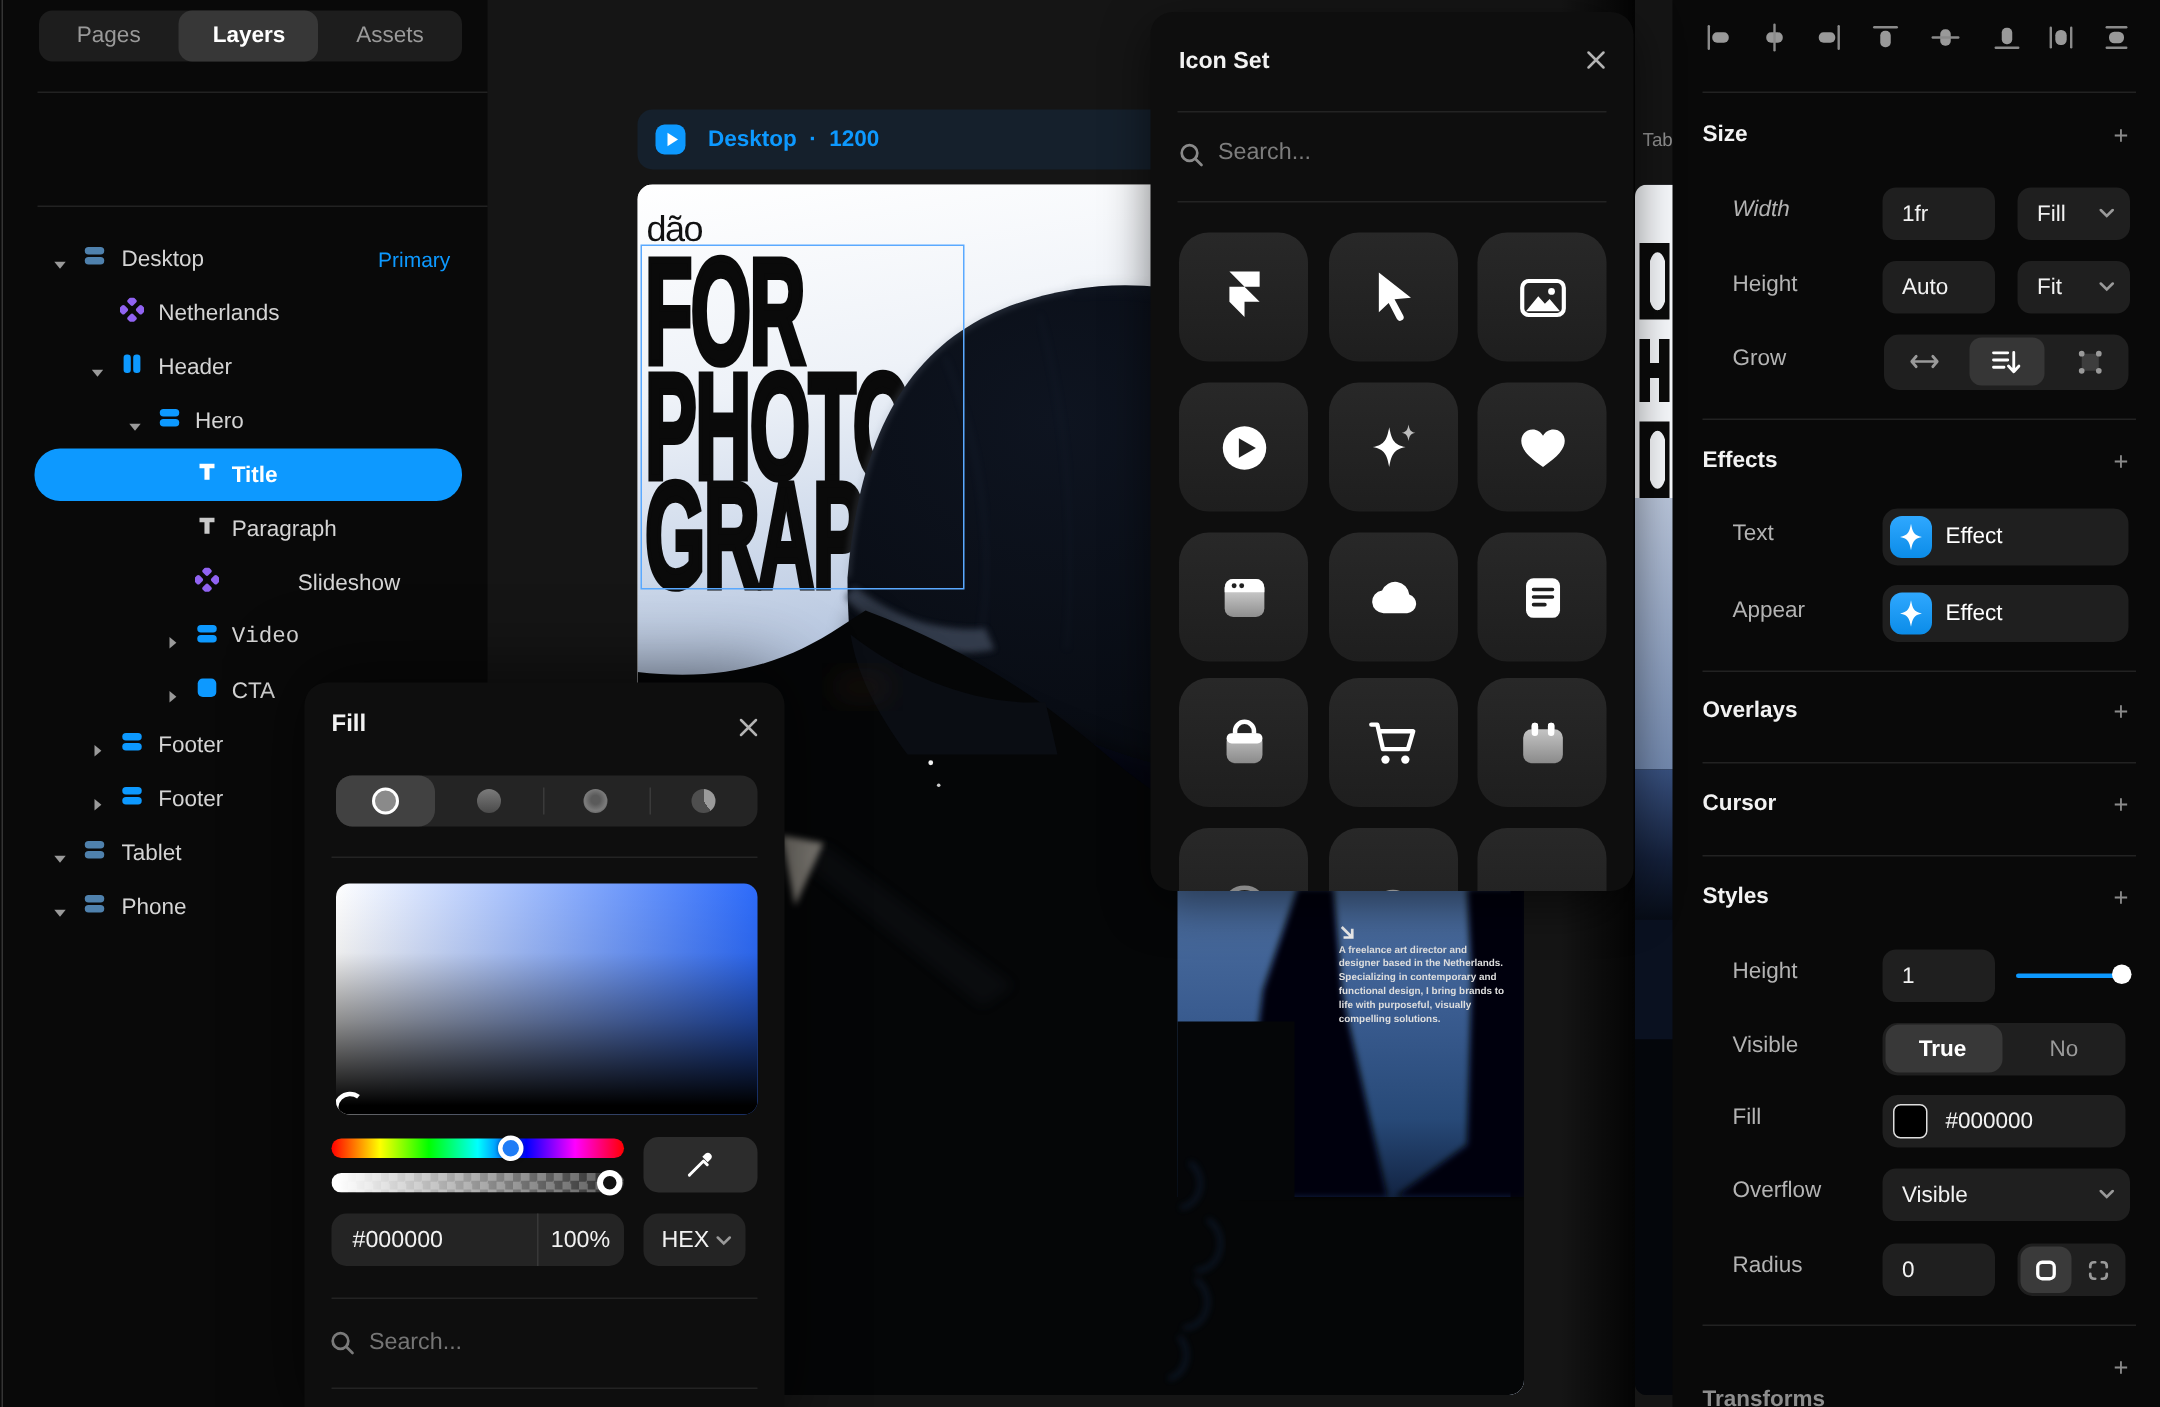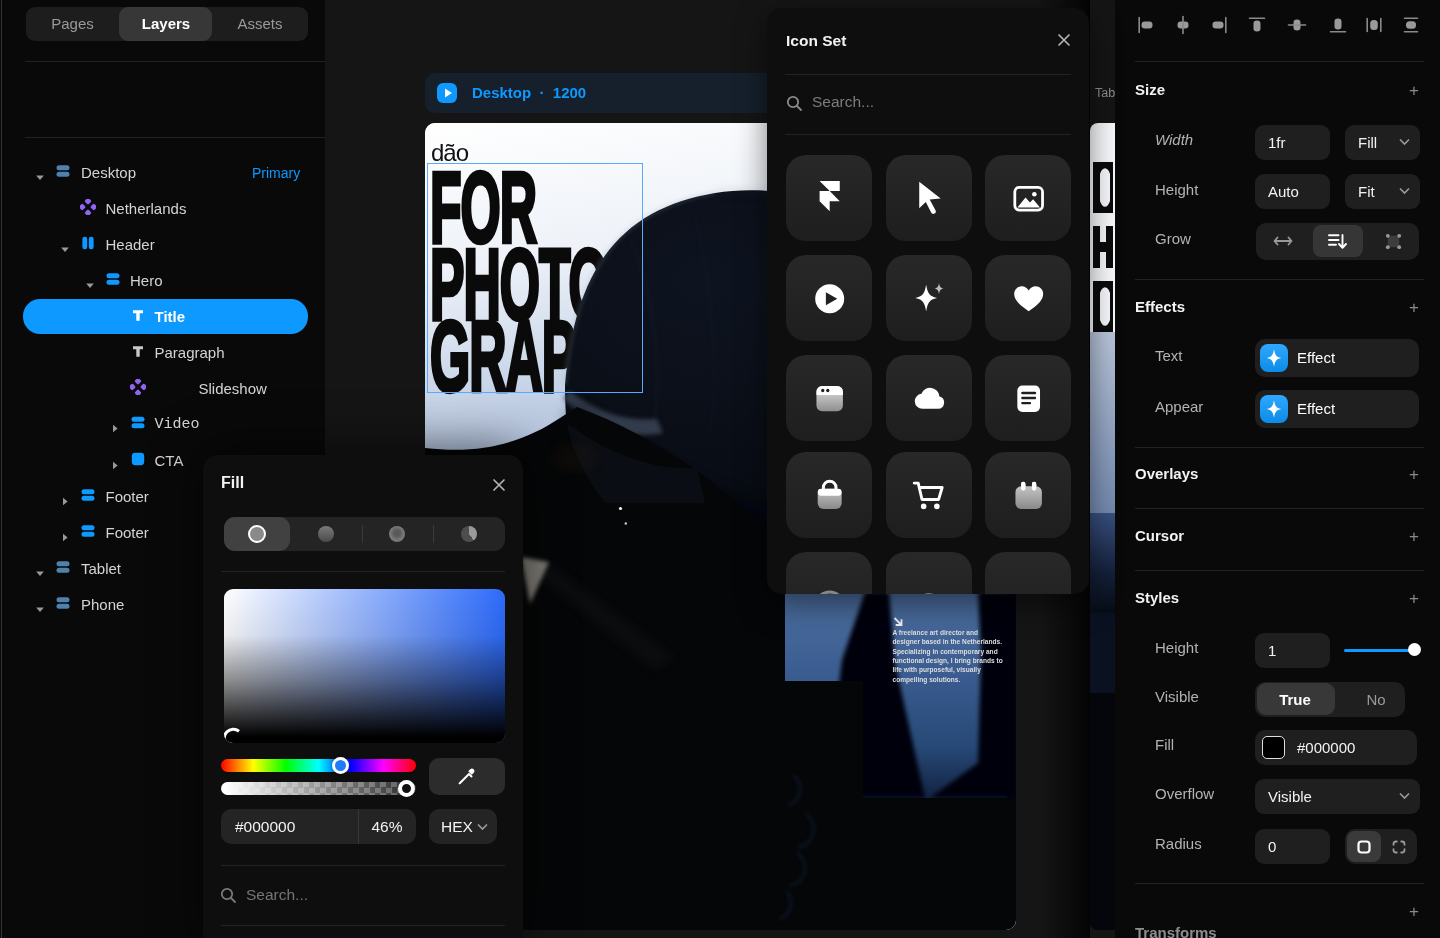--- a/index.html
+++ b/index.html
@@ -372,21 +372,21 @@
 <div class="abs" style="left:20px;top:527px;font-size:15px;font-weight:700;color:#f2f2f2;">Cursor</div>
 <div class="abs" style="left:291px;top:526.5px;width:16px;text-align:center;font-size:17px;font-weight:400;color:#8a8a8a;">+</div>
 <div class="abs" style="left:20px;top:570px;width:289px;height:1px;background:#222;"></div>
 <div class="abs" style="left:20px;top:589px;font-size:15px;font-weight:700;color:#f2f2f2;">Styles</div>
 <div class="abs" style="left:291px;top:588.5px;width:16px;text-align:center;font-size:17px;font-weight:400;color:#8a8a8a;">+</div>
 <div class="abs" style="left:40px;top:639px;font-size:15px;color:#b3b3b3;">Height</div>
 <div class="abs" style="left:140px;top:632.5px;width:75px;height:35px;background:#1f1f1f;border-radius:9px;color:#f2f2f2;font-size:15px;line-height:35px;padding-left:13px;">1</div>
 <div class="abs" style="left:229px;top:648.5px;width:73px;height:3px;background:#0d99ff;border-radius:2px;"></div>
 <div class="abs" style="left:293px;top:643px;width:13px;height:13px;background:#fff;border-radius:50%;"></div>
 <div class="abs" style="left:40px;top:688px;font-size:15px;color:#b3b3b3;">Visible</div>
-<div class="abs" style="left:140px;top:681.5px;width:150px;height:35px;background:#1f1f1f;border-radius:10px;">
+<div class="abs" style="left:140px;top:681.5px;width:162px;height:35px;background:#1f1f1f;border-radius:10px;">
 <div style="position:absolute;left:1.5px;top:1.5px;width:78px;height:32px;background:#383838;border-radius:9px;"></div>
 <span style="position:absolute;left:0;width:80px;text-align:center;line-height:35px;font-size:15px;font-weight:600;color:#fff;">True</span>
 <span style="position:absolute;left:80px;width:82px;text-align:center;line-height:35px;font-size:15px;color:#9a9a9a;">No</span>
       </div>
 <div class="abs" style="left:40px;top:736px;font-size:15px;color:#b3b3b3;">Fill</div>
 <div class="abs" style="left:140px;top:729.5px;width:162px;height:35px;background:#1f1f1f;border-radius:10px;">
 <div style="position:absolute;left:6.5px;top:6px;width:23px;height:23px;background:#000;border:1.5px solid #dedede;border-radius:5px;"></div>
 <span style="position:absolute;left:42px;line-height:35px;font-size:15px;color:#f2f2f2;">#000000</span>
       </div>
 <div class="abs" style="left:40px;top:785px;font-size:15px;color:#b3b3b3;">Overflow</div>
@@ -555,21 +555,21 @@
 <div class="abs" style="left:195px;top:325px;width:17px;height:17px;border-radius:50%;background:#101010;border:4.5px solid #fff;"></div>
 <div class="abs" style="left:226px;top:302.5px;width:76px;height:37px;background:#2c2c2c;border-radius:10px;">
 <svg style="position:absolute;left:29px;top:9px;" width="18" height="18" viewBox="0 0 18 18">
           <path d="M11 7 L3.5 14.5 L2 16 L1.6 16.4 M11 7 l2.5 2.5" stroke="#fff" stroke-width="2" fill="none" stroke-linecap="round"></path>
           <path d="M10.2 4.2 L13.8 7.8 L15.8 5.8 A 2.55 2.55 0 0 0 12.2 2.2 Z" fill="#fff"></path>
         </svg>
 </div>
 <div class="abs" style="left:18px;top:353.6px;width:195px;height:35.5px;background:#242424;border-radius:10px;">
 <div style="position:absolute;left:136.5px;top:0;width:1px;height:35.5px;background:#383838;"></div>
 <span style="position:absolute;left:14px;line-height:35.5px;font-size:15.5px;color:#f2f2f2;">#000000</span>
-<span style="position:absolute;left:137px;width:58px;text-align:center;line-height:35.5px;font-size:15.5px;color:#f2f2f2;">46%</span>
+<span style="position:absolute;left:137px;width:58px;text-align:center;line-height:35.5px;font-size:15.5px;color:#f2f2f2;">100%</span>
 </div>
 <div class="abs" style="left:226px;top:353.6px;width:68px;height:35.5px;background:#242424;border-radius:10px;">
 <span style="position:absolute;left:12px;line-height:35.5px;font-size:15.5px;color:#f2f2f2;">HEX</span>
 <svg style="position:absolute;right:9px;top:15px;" width="11" height="7" viewBox="0 0 11 7">
           <path d="M1.5 1 L5.5 5 L9.5 1" stroke="#9a9a9a" stroke-width="1.7" fill="none" stroke-linecap="round"></path>
         </svg>
 </div>
 <div class="abs" style="left:18px;top:409.9px;width:284px;height:1px;background:#232323;"></div>
 <svg class="abs" style="left:17px;top:432px;" width="17" height="17" viewBox="0 0 17 17">
         <circle cx="7" cy="7" r="5.2" fill="none" stroke="#7a7a7a" stroke-width="1.8"></circle>

